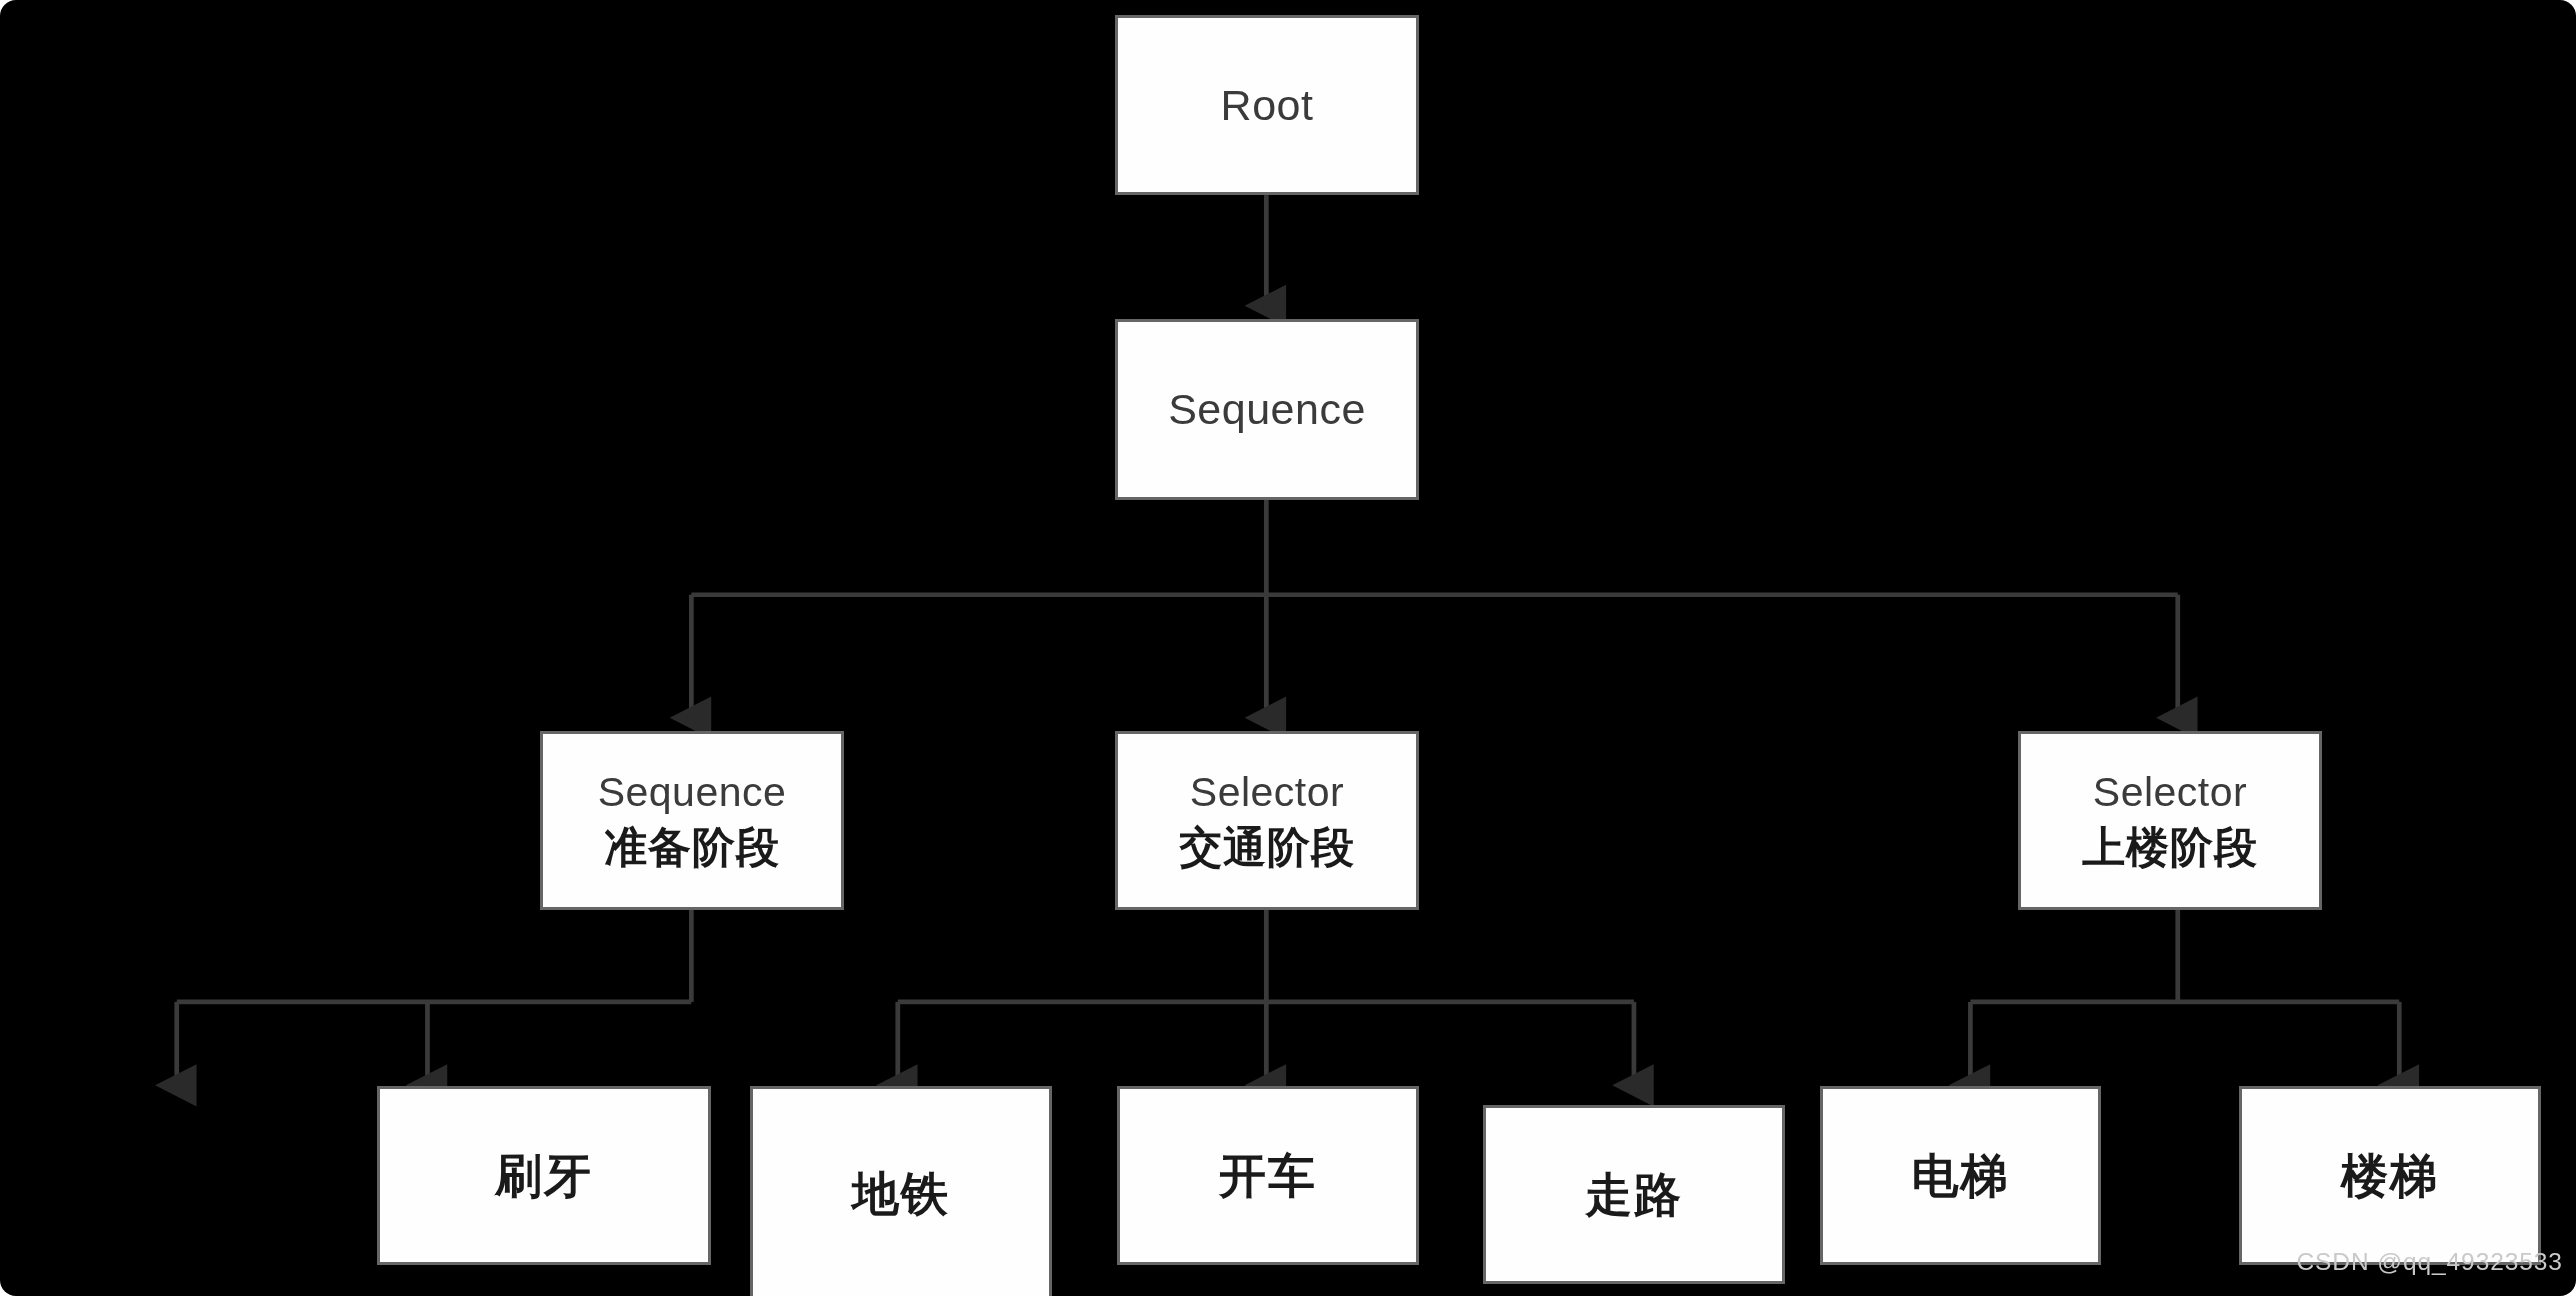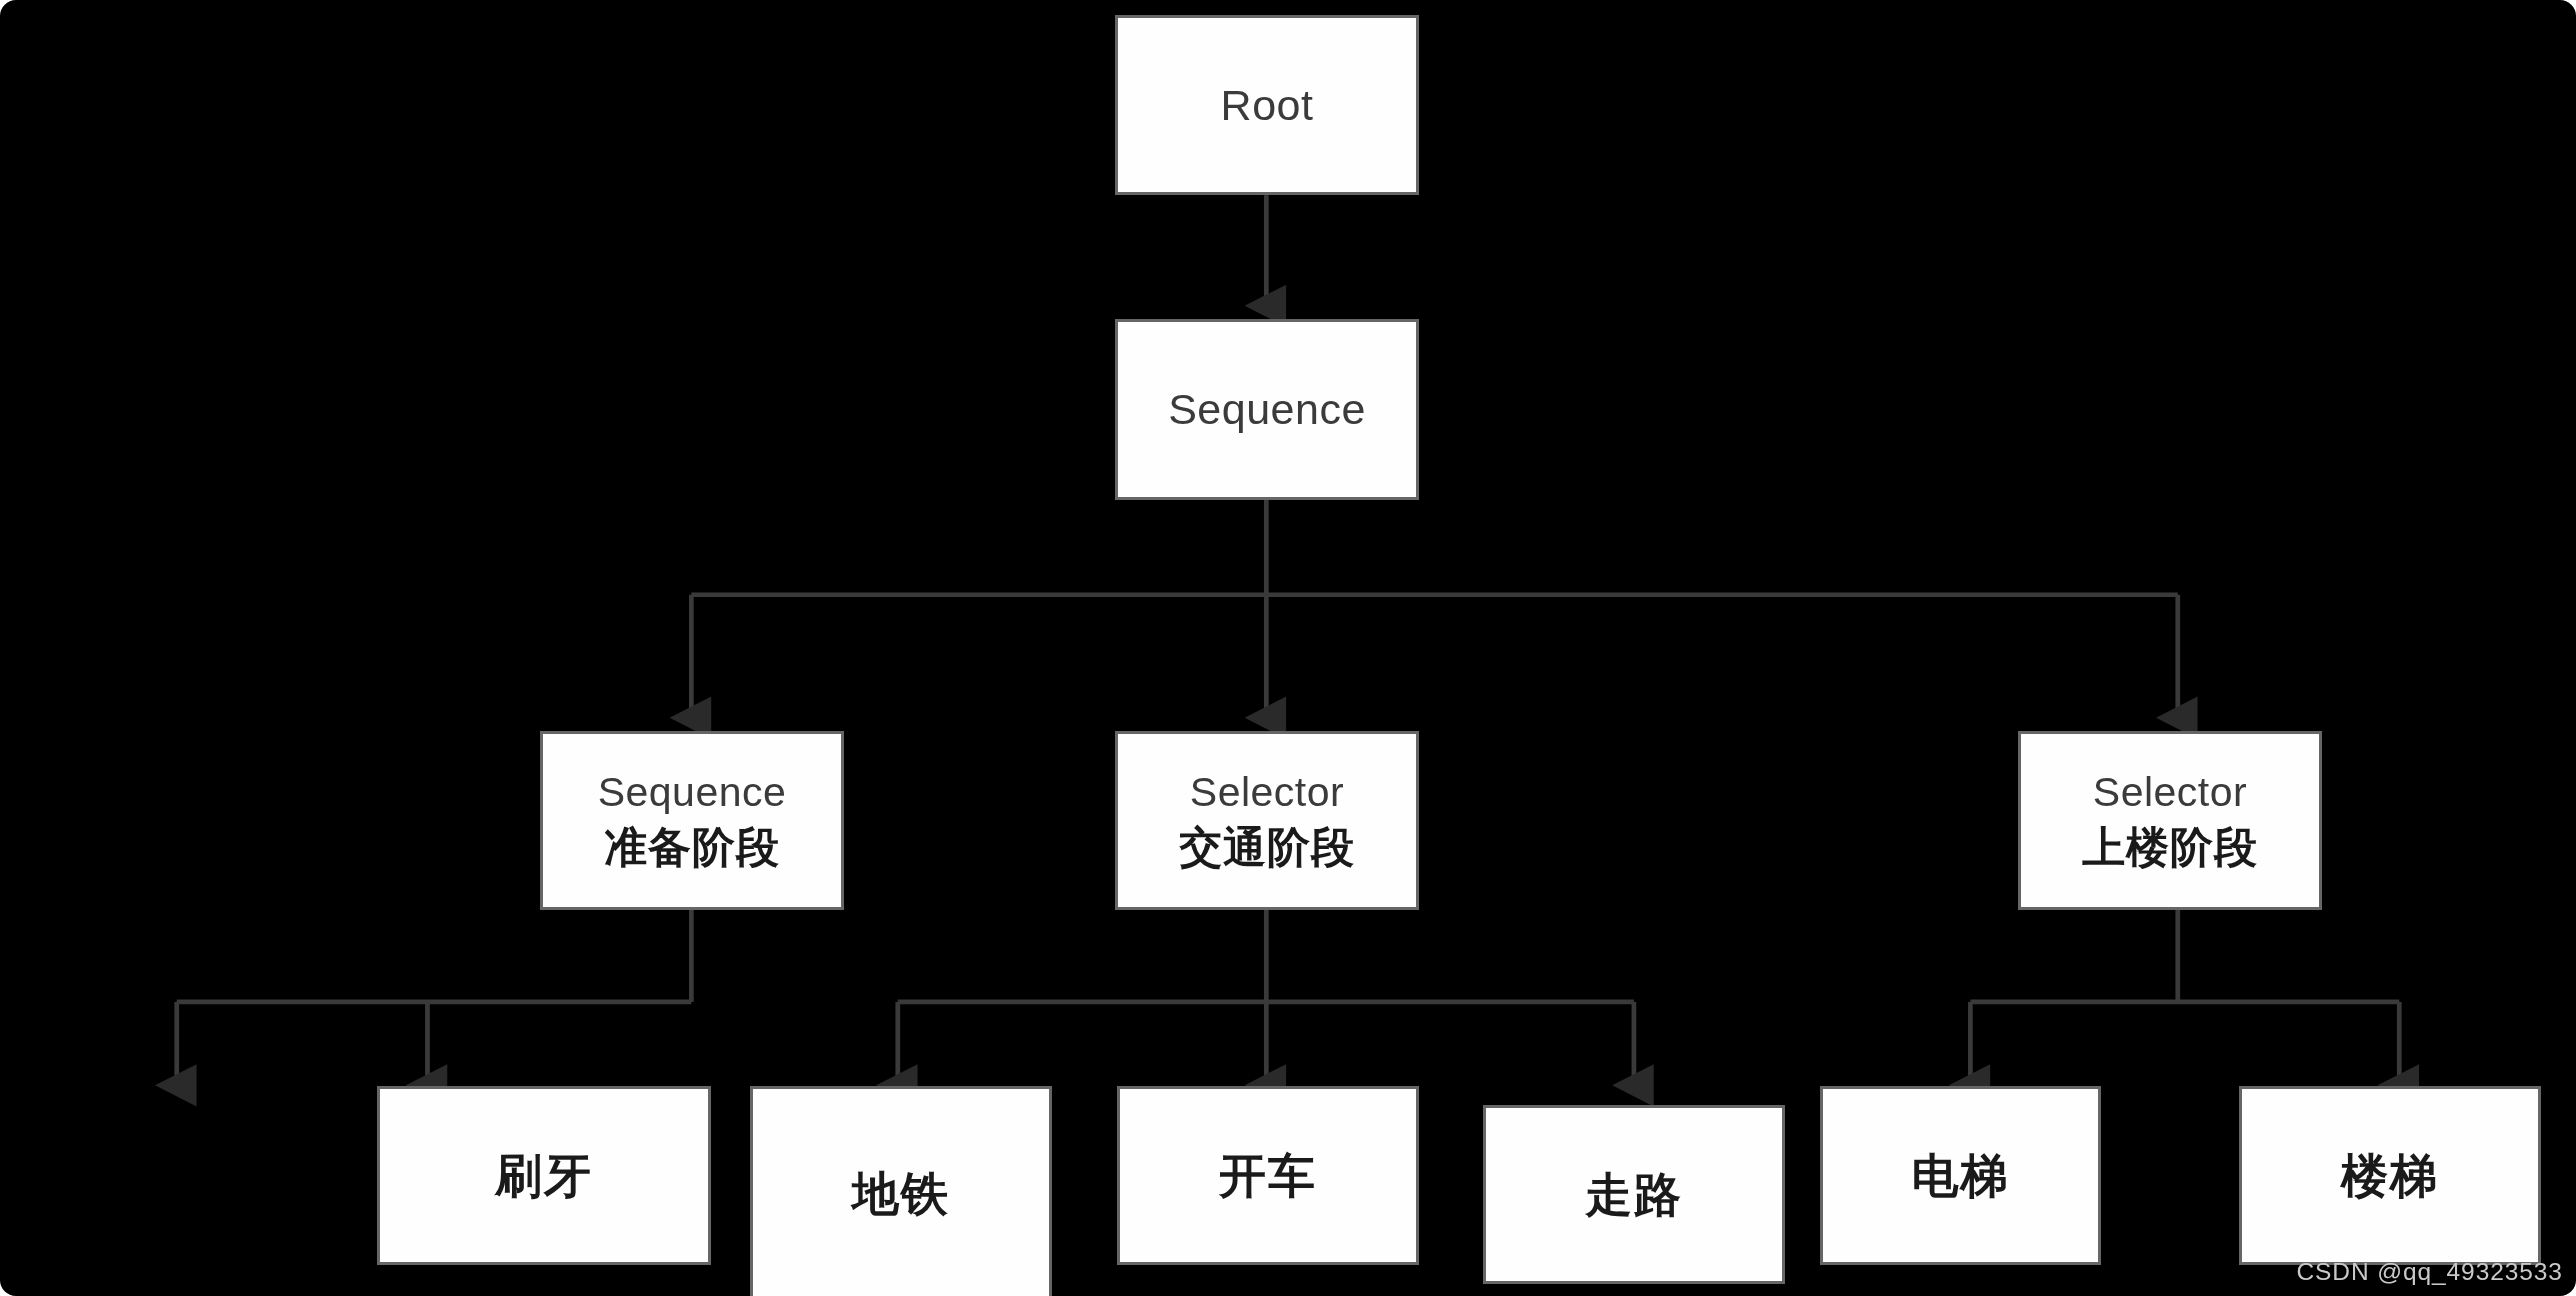--- a/index.html
+++ b/index.html
@@ -59,21 +59,21 @@
     color: #1a1a1a;
     letter-spacing: 1.9px;
   }
   .node.plain .line1 {
     font-size: 43px;
     color: #3b3b3b;
   }
   #watermark {
     position: absolute;
     right: 13.2px;
-    bottom: 10px;
+    bottom: 20px;
     font-size: 24.5px;
     color: #c9c9c9;
     letter-spacing: 0.9px;
     font-family: "Liberation Sans", "DejaVu Sans", sans-serif;
     white-space: nowrap;
   }
 </style>
 </head>
 <body>
 

